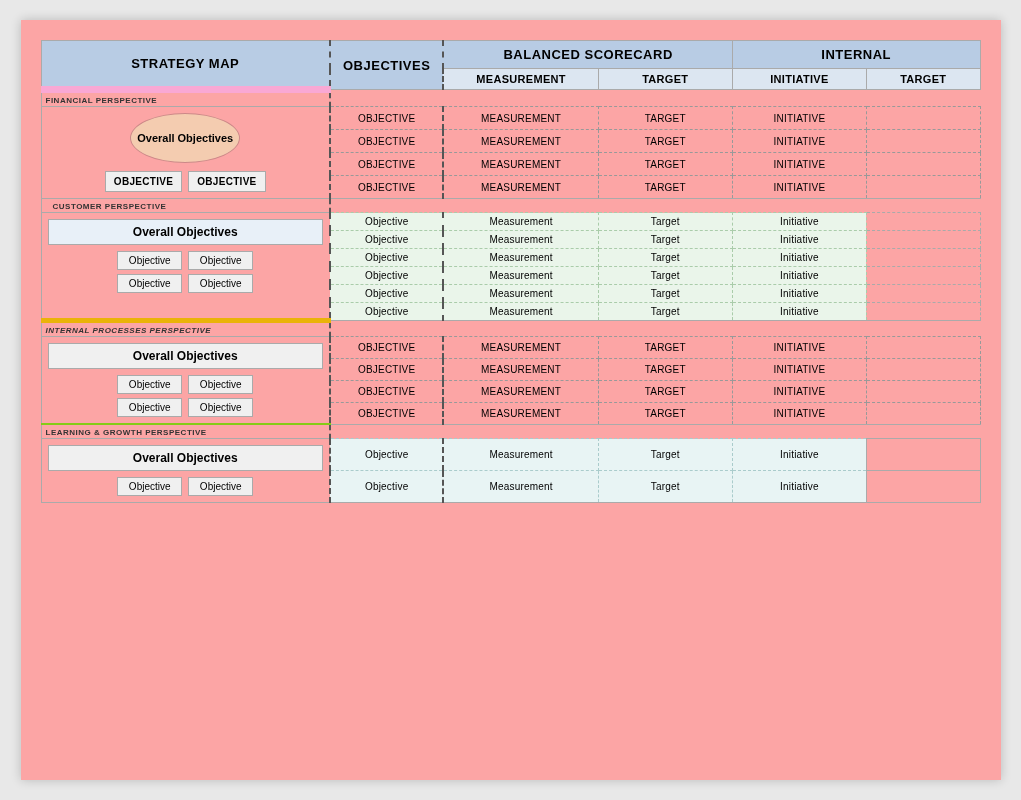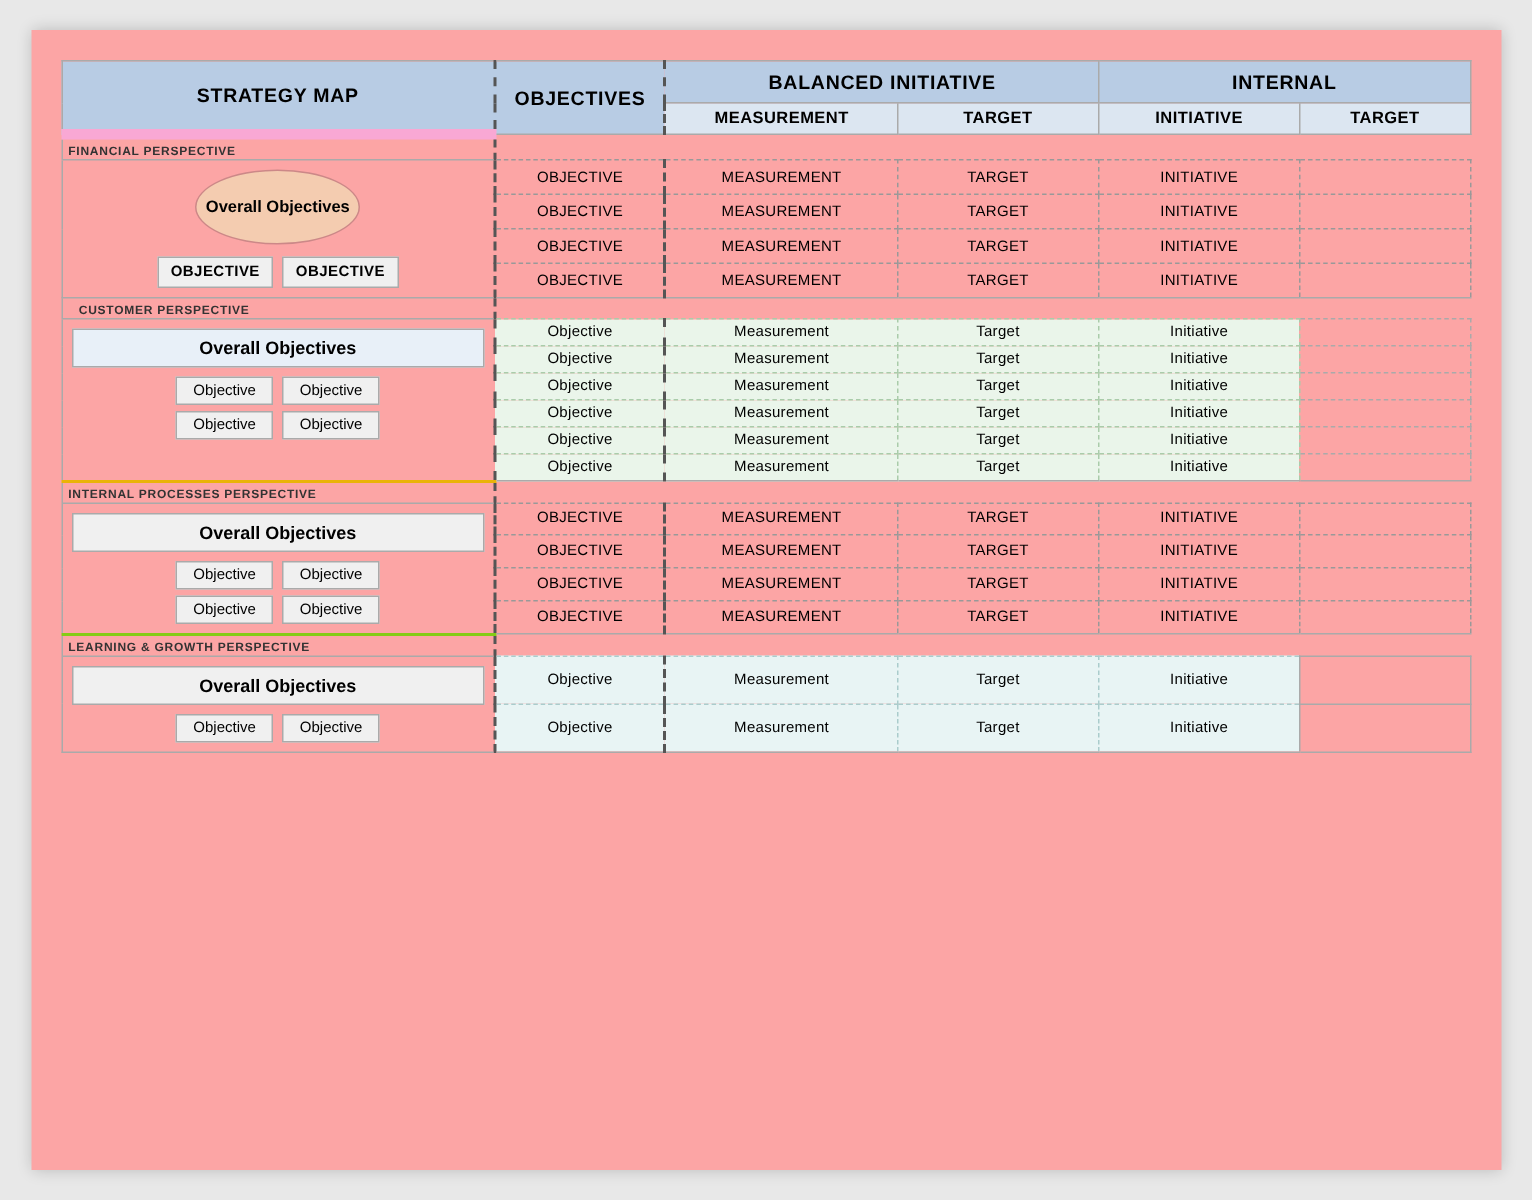--- a/index.html
+++ b/index.html
@@ -153,21 +153,21 @@
       <col style="width:15%">
       <col style="width:13%">
       <col style="width:13%">
       <col style="width:11%">
     </colgroup>
 
     <tbody>
         <tr>
       <td class="header-main dashed-border" rowspan="2">STRATEGY MAP</td>
       <td class="header-main dashed-border" rowspan="2">OBJECTIVES</td>
-      <td class="header-main" colspan="2">BALANCED INITIATIVE</td>
+      <td class="header-main" colspan="2">BALANCED SCORECARD</td>
       <td class="header-main" colspan="2">INTERNAL</td>
     </tr>
 
     <tr>
       <td class="header-sub">MEASUREMENT</td>
       <td class="header-sub">TARGET</td>
       <td class="header-sub">INITIATIVE</td>
       <td class="header-sub">TARGET</td>
     </tr>
 
@@ -271,21 +271,21 @@
     </tr>
     <tr>
       <td class="data-cell mix dashed-border" style="border:1px dashed #aaccaa; border-right:2px dashed #555; background:#eaf5ea; border-bottom:1px solid #aaa;">Objective</td>
       <td class="data-cell mix" style="background:#eaf5ea; border:1px dashed #aaccaa; border-bottom:1px solid #aaa;">Measurement</td>
       <td class="data-cell mix" style="background:#eaf5ea; border:1px dashed #aaccaa; border-bottom:1px solid #aaa;">Target</td>
       <td class="data-cell mix" style="background:#eaf5ea; border:1px dashed #aaccaa; border-bottom:1px solid #aaa;">Initiative</td>
       <td class="data-cell" style="border:1px dashed #aaa; border-bottom:1px solid #aaa;"></td>
     </tr>
 
     <tr>
-      <td class="section-label dashed-border" colspan="1" style="border-top:2px solid #eab308;">INTERNAL PROCESSES PERSPECTIVE</td>
+      <td class="section-label dashed-border" colspan="1" style="border-top:5px solid #eab308;font-style:italic;">INTERNAL PROCESSES PERSPECTIVE</td>
       <td style="border:none;" colspan="5"></td>
     </tr>
 
     <tr>
       <td class="strategy-cell dashed-border" rowspan="4">
         <div class="overall-box">Overall Objectives</div>
         <div class="rect-row">
           <div class="rect-box-plain">Objective</div>
           <div class="rect-box-plain">Objective</div>
         </div>

